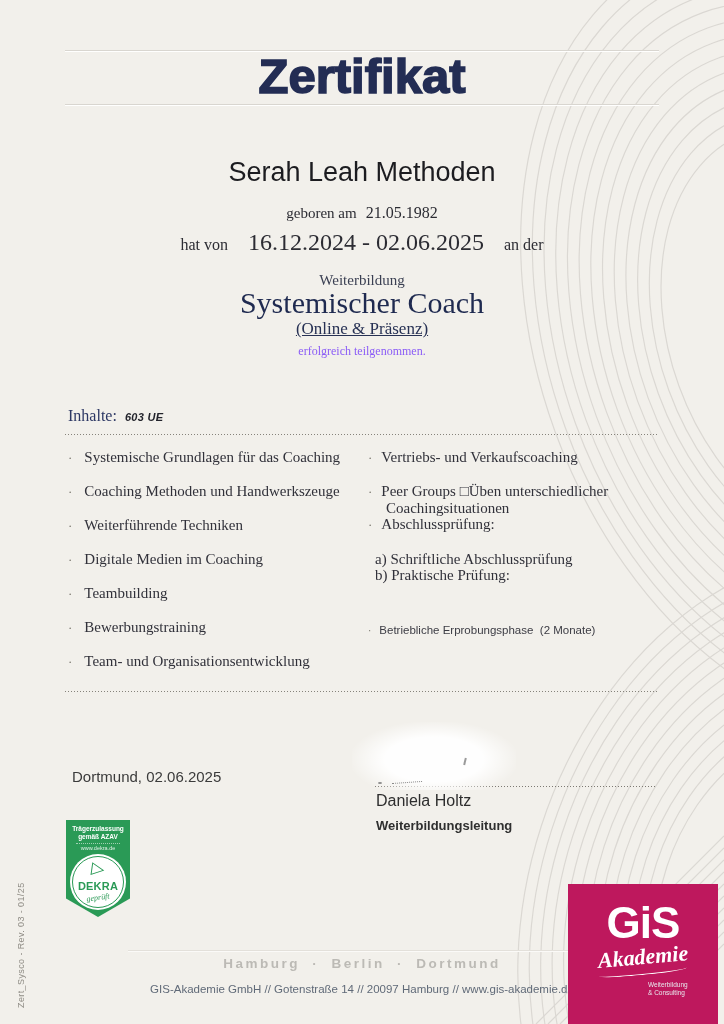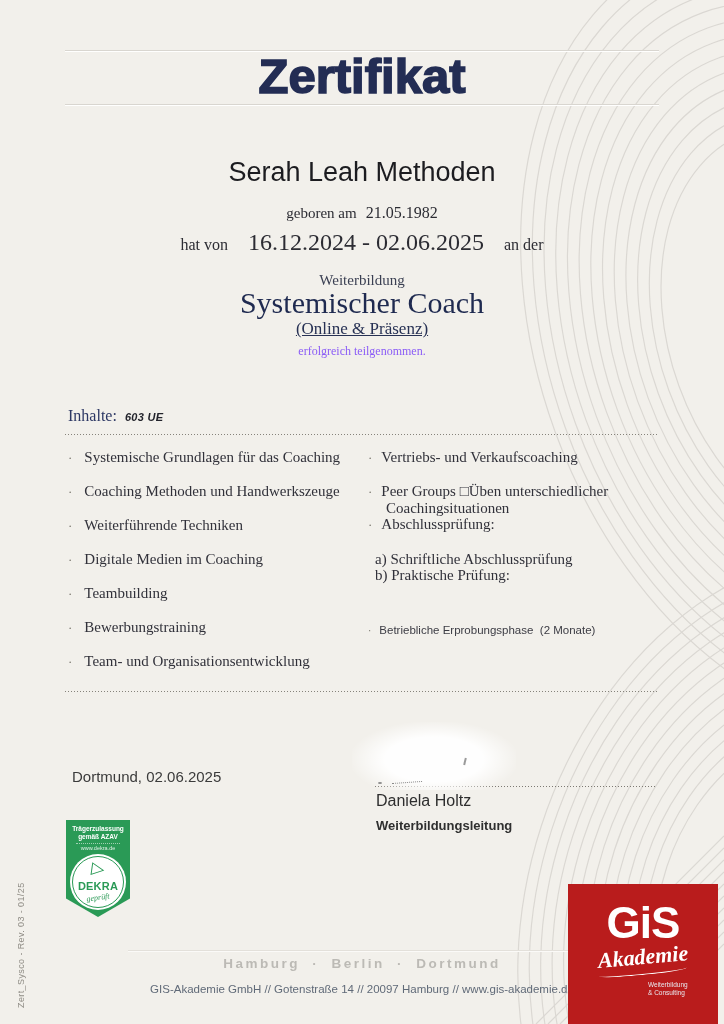--- a/index.html
+++ b/index.html
@@ -77,21 +77,21 @@
                font-style:italic;font-size:8px;transform:rotate(-7deg);}
 
   .footer-line{position:absolute;left:128px;top:950px;width:474px;height:0;
                border-top:1px solid #e3e0da;border-bottom:1px solid #fbfaf8;}
   .cities{position:absolute;top:956px;left:0;width:724px;text-align:center;
           font-family:"Liberation Sans",sans-serif;font-weight:bold;font-size:13.5px;
           letter-spacing:2.5px;word-spacing:6px;color:#bcbab5;}
   .address{position:absolute;top:983px;left:0;width:724px;text-align:center;
            font-family:"Liberation Sans",sans-serif;font-size:11.5px;color:#606a78;}
 
-  .gis{position:absolute;left:568px;top:884px;width:150px;height:140px;background:#b91c1c;
+  .gis{position:absolute;left:568px;top:884px;width:150px;height:140px;background:#be185d;
        color:#fff;text-align:center;}
   .gis-brand{margin-top:17px;font-family:"Liberation Sans",sans-serif;font-weight:bold;
              font-size:44px;line-height:44px;letter-spacing:-1px;}
   .gis-name{font-style:italic;font-weight:bold;font-size:22px;line-height:24px;
             transform:rotate(-5deg);margin-top:0;}
   .gis-swash{width:88px;height:5px;margin:0 auto;border-bottom:1.5px solid #fff;
              border-radius:0 0 60% 40%;transform:rotate(-5deg);}
   .gis-tagline{margin-top:6px;margin-left:80px;text-align:left;
                font-family:"Liberation Sans",sans-serif;font-size:6.5px;line-height:8px;color:#e8e8ee;}
 

